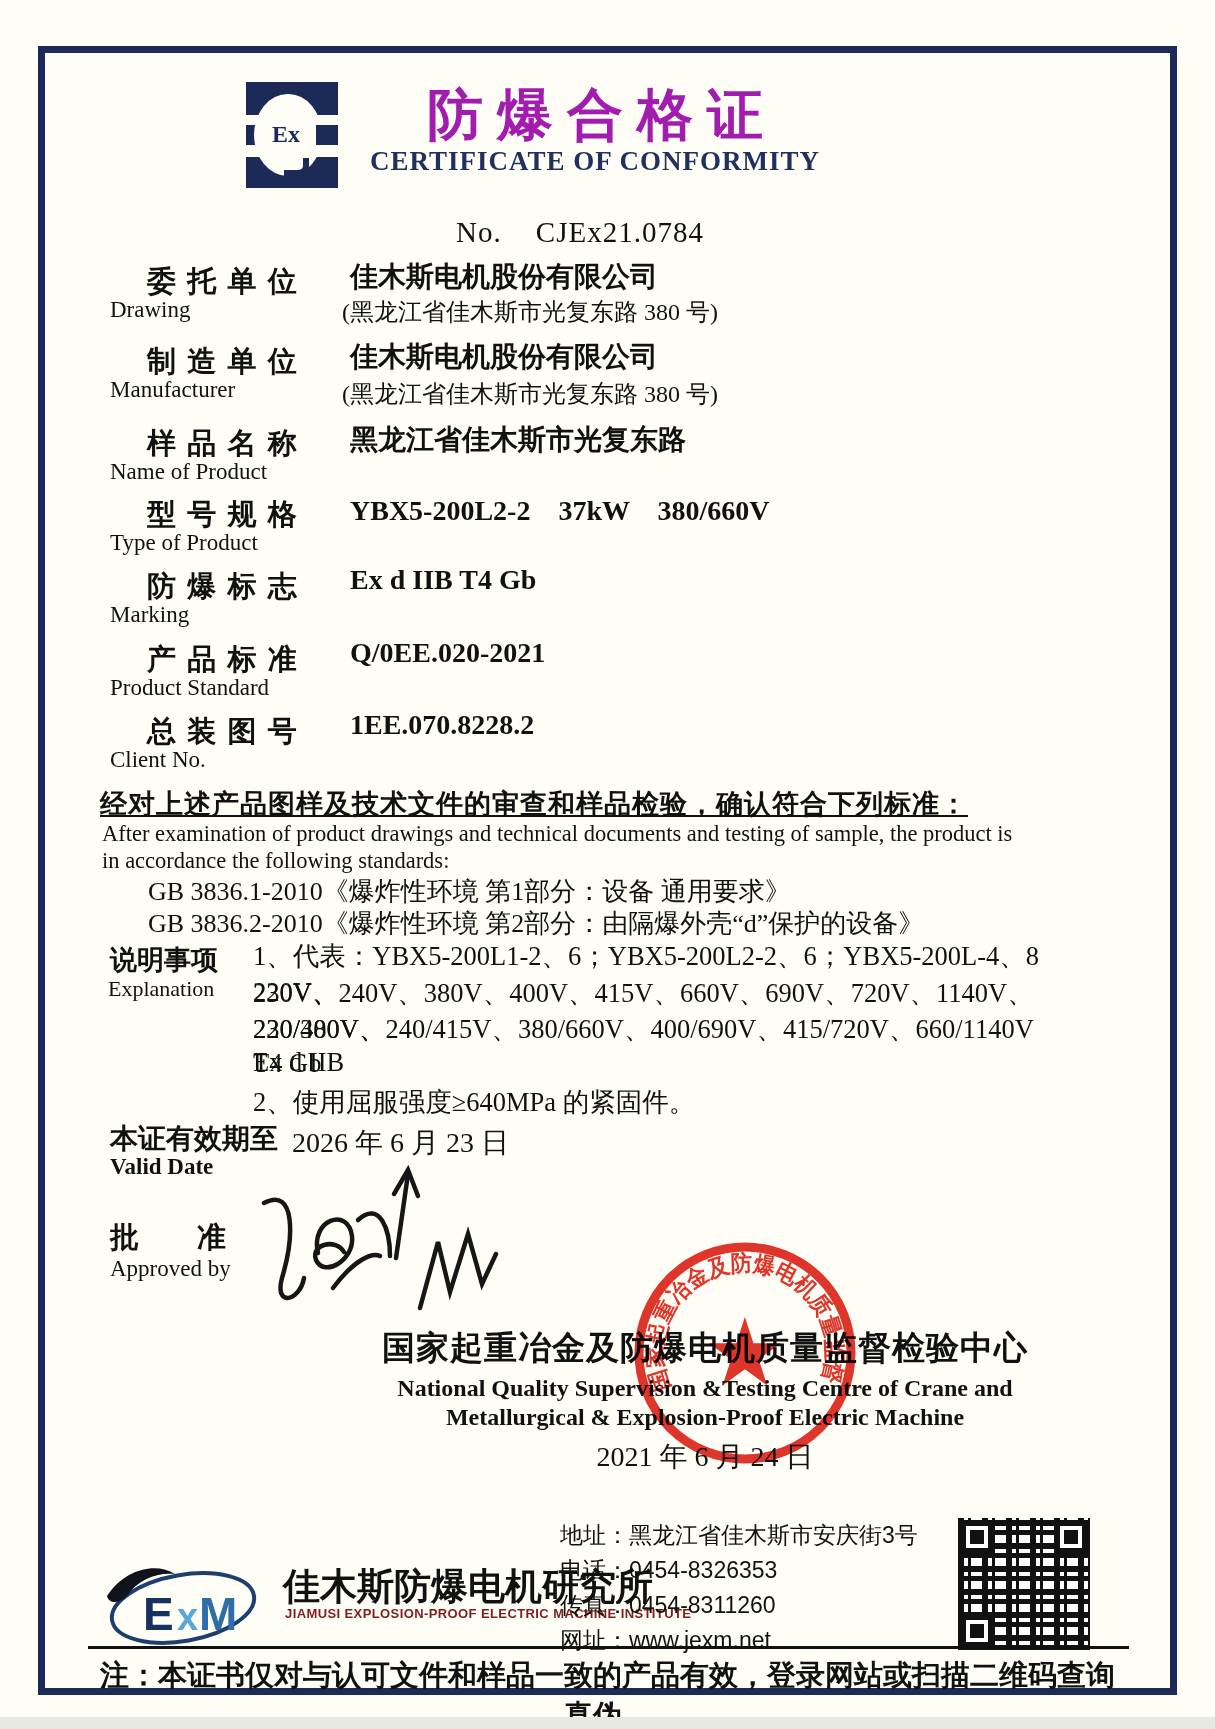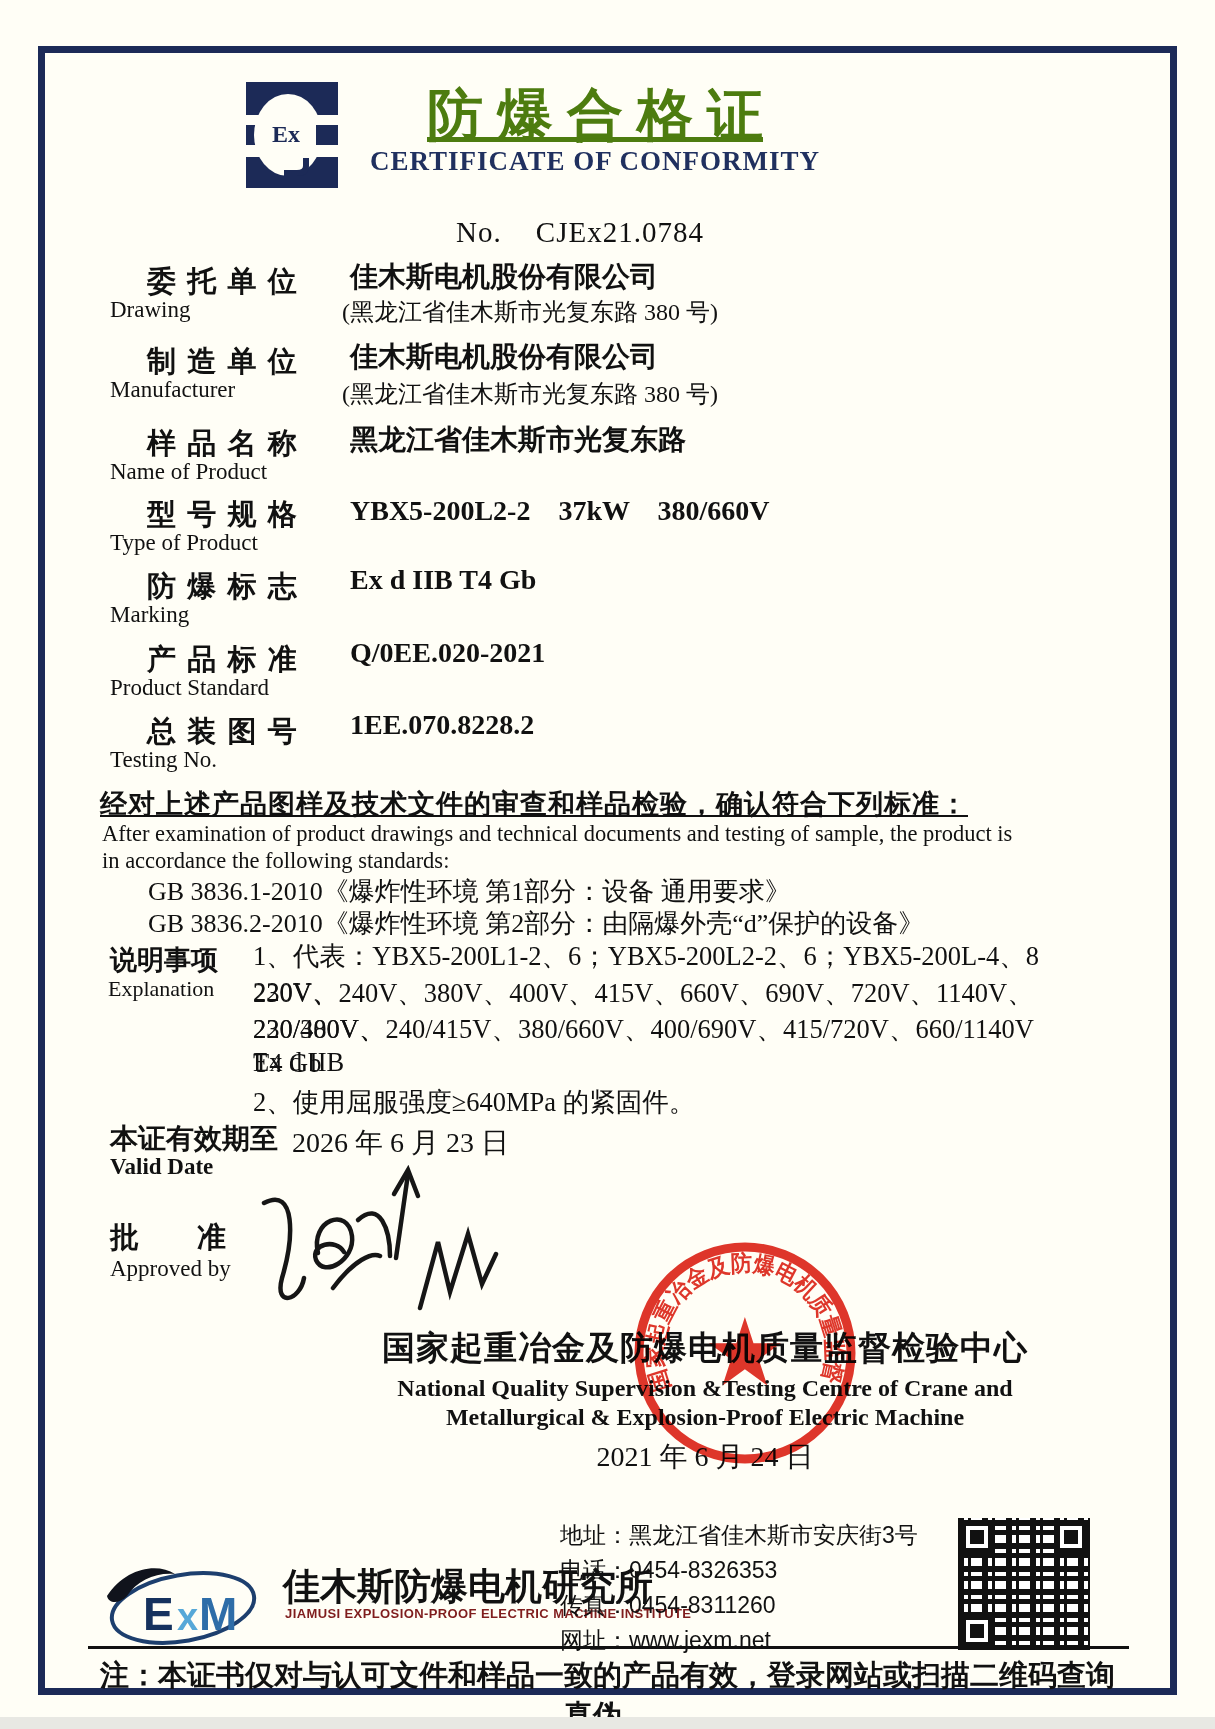--- a/index.html
+++ b/index.html
@@ -3,21 +3,21 @@
 <meta charset="utf-8">
 <style>
   html,body{margin:0;padding:0;background:#e8e8e3;}
   .page{position:relative;width:1215px;height:1717px;background:#fffef6;overflow:hidden;
         font-family:"Liberation Serif","DejaVu Serif",serif;color:#111;}
   .frame{position:absolute;left:38px;top:46px;width:1139px;height:1649px;
          border:7px solid #1c2a57;box-sizing:border-box;}
   
   .logo{position:absolute;left:246px;top:82px;width:92px;height:106px;}
   .title-cn{position:absolute;left:340px;top:78px;width:510px;text-align:center;
-            font-size:56px;font-weight:bold;color:#4d7c0f;white-space:pre;text-decoration:underline;}
+            font-size:56px;font-weight:bold;color:#a21caf;white-space:pre;}
   .title-en{position:absolute;left:340px;top:146px;width:510px;text-align:center;
             font-size:27px;font-weight:bold;letter-spacing:1px;color:#20305f;}
   .cert-no{position:absolute;left:345px;top:196px;width:470px;text-align:center;
            font-size:29px;letter-spacing:1px;margin-top:20px;}
   .cert-no .gap{display:inline-block;width:34px;}
   
   .row{position:absolute;left:0;top:0;width:1100px;}
   .f-label{position:absolute;left:110px;font-size:29px;font-weight:bold;white-space:pre;letter-spacing:2px;margin-left:37px;}
   .f-label-en{position:absolute;left:110px;font-size:23px;}
   .f-value{position:absolute;left:350px;font-size:28px;font-weight:bold;white-space:pre-wrap;}
@@ -115,21 +115,21 @@
     <div class="f-label-en" style="top:602px">Marking</div>
     <div class="f-value" style="top:564px">Ex d IIB T4 Gb</div>
   </div>
   <div class="row">
     <div class="f-label" style="top:640px">产 品 标 准</div>
     <div class="f-label-en" style="top:675px">Product Standard</div>
     <div class="f-value" style="top:637px">Q/0EE.020-2021</div>
   </div>
   <div class="row">
     <div class="f-label" style="top:712px">总 装 图 号</div>
-    <div class="f-label-en" style="top:747px">Testing No.</div>
+    <div class="f-label-en" style="top:747px">Client No.</div>
     <div class="f-value" style="top:709px">1EE.070.8228.2</div>
   </div>
 
   <div class="st-cn">经对上述产品图样及技术文件的审查和样品检验，确认符合下列标准：</div>
   <div class="st-en">After examination of product drawings and technical documents and testing of sample, the product is in accordance the following standards:</div>
   <div class="std0">GB 3836.1-2010《爆炸性环境 第1部分：设备 通用要求》</div>
   <div class="std1">GB 3836.2-2010《爆炸性环境 第2部分：由隔爆外壳“d”保护的设备》</div>
 
   <div class="exp-label">说明事项</div>
   <div class="exp-label-en">Explanation</div>

